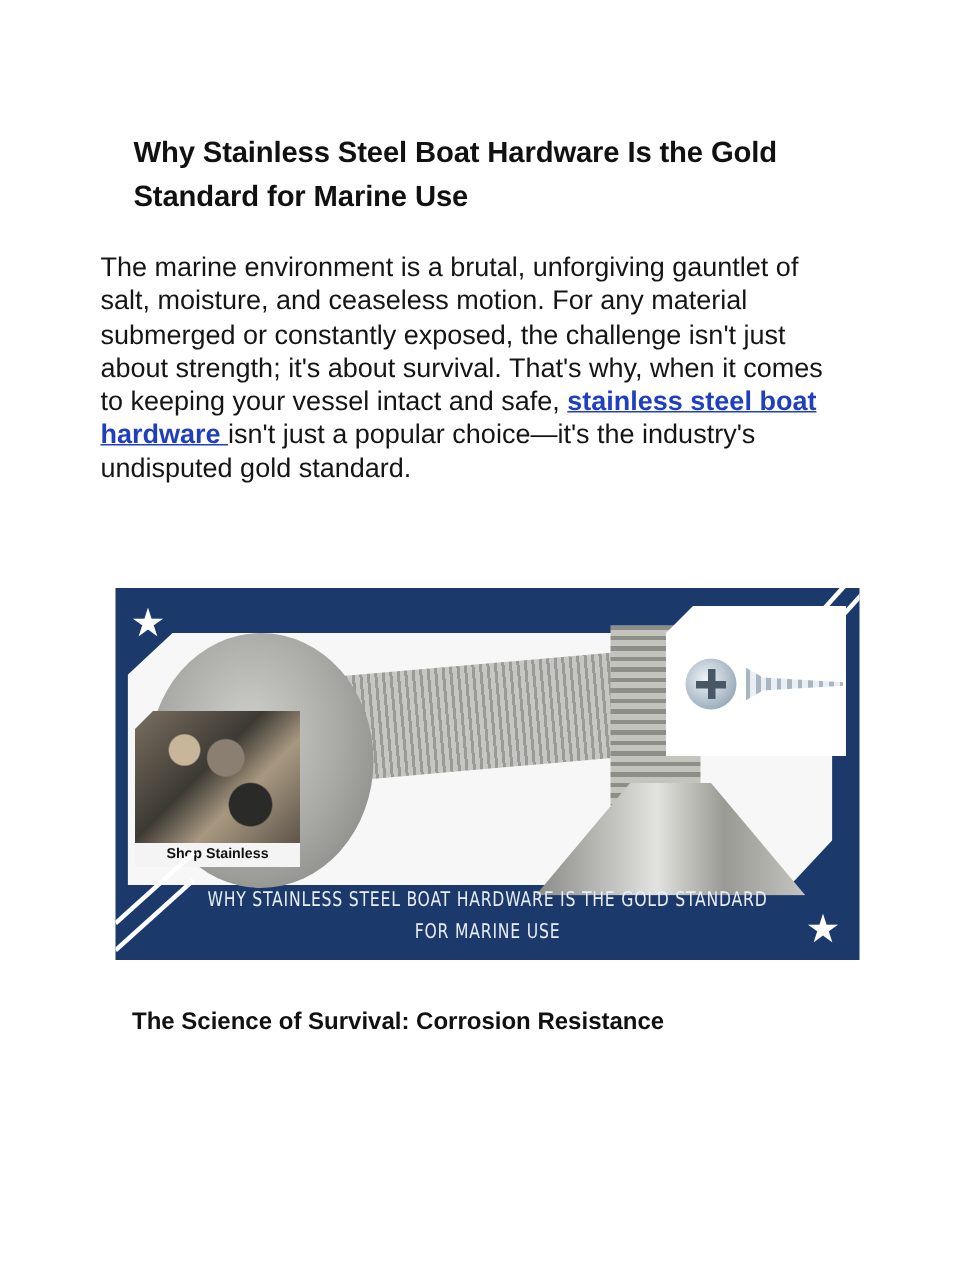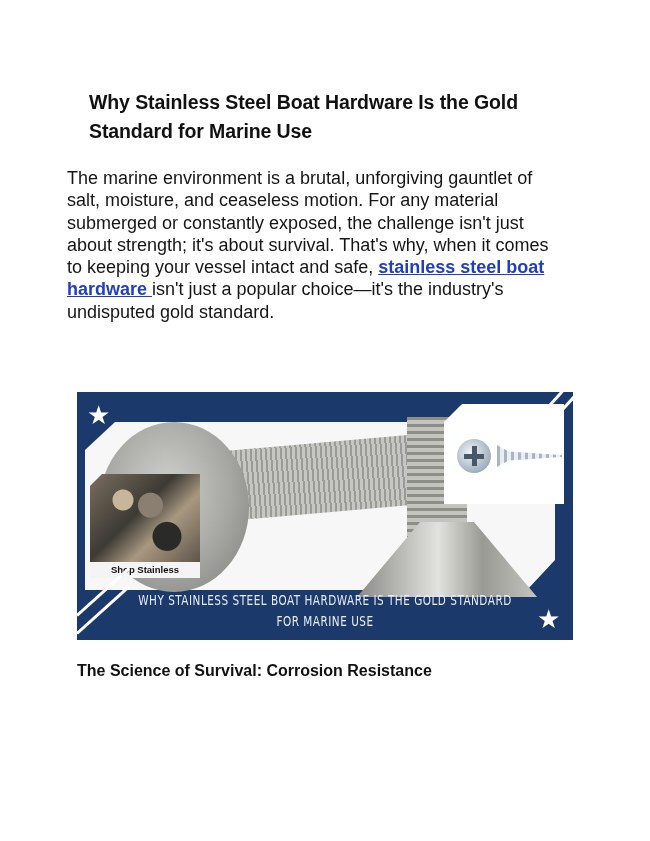--- a/index.html
+++ b/index.html
@@ -6,21 +6,21 @@
   body { width: 650px; height: 841px; position: relative; overflow: hidden;
          font-family: "Liberation Sans", "DejaVu Sans", sans-serif; color: #111; }
   .page { position: absolute; left: 0; top: 0; width: 650px; height: 841px; background: #fff; }
   .title { position: absolute; left: 77px; top: 76px; width: 510px; margin: 12px;
            font-size: 19.5px; font-weight: bold; line-height: 29px; color: #111; letter-spacing: -0.1px; }
   .para { position: absolute; left: 63px; width: 500px; margin: 4px;
           font-size: 18px; line-height: 22.3px; color: #151515; }
   .p1 { top: 163px; }
   .p2 { top: 312px; }
   .link { color: #1f3fbf; font-weight: bold; text-decoration: underline; cursor: pointer; }
-  .h2 { position: absolute; left: 77px; top: 662px; margin: 0; font-size: 16px; font-weight: bold; color: #111; }
+  .h2 { position: absolute; left: 77px; top: 662px; margin: 11px; font-size: 16px; font-weight: bold; color: #111; }
 
   
   .banner { position: absolute; left: 77px; top: 392px; width: 496px; height: 248px;
             background: #1b3a6b; overflow: hidden; }
   .white-panel { position: absolute; left: 8px; top: 30px; width: 470px; height: 168px; background: #f7f7f7;
                  clip-path: polygon(30px 0, 100% 0, 100% 138px, calc(100% - 28px) 100%, 0 100%, 0 28px); }
   .bolt-shaft { position: absolute; left: 140px; top: 45px; width: 340px; height: 70px; border-radius: 10px 35px 35px 10px;
                 background: repeating-linear-gradient(90deg, #9a9a96 0 2px, #c6c6c2 2px 5px);
                 transform: rotate(-5deg); }
   .bolt-head-left { position: absolute; left: 22px; top: 30px; width: 150px; height: 170px; border-radius: 50%;

